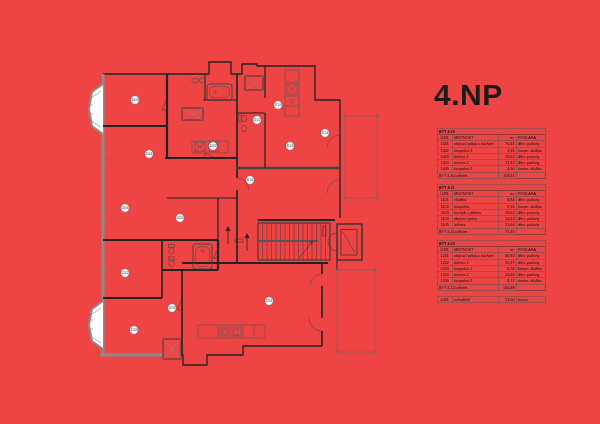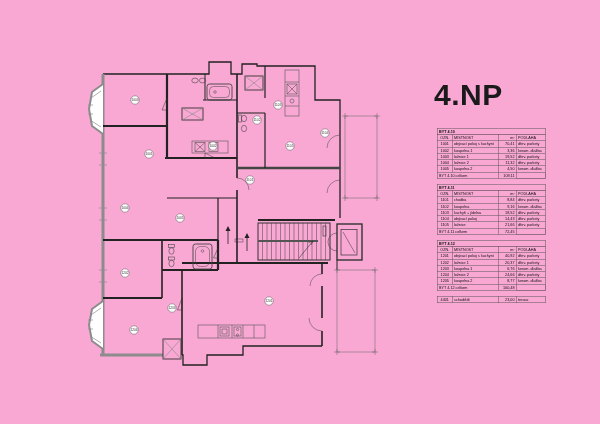--- a/index.html
+++ b/index.html
@@ -1,16 +1,16 @@
 <!DOCTYPE html>
 <html><head>
 <meta charset="utf-8">
 <style>
   html,body{margin:0;padding:0;background:#fff;}
-  .page{position:relative;width:600px;height:424px;background:#f9a8d4;overflow:hidden;
+  .page{position:relative;width:600px;height:424px;background:#ef4444;overflow:hidden;
         font-family:"Liberation Sans",sans-serif;color:#111;}
   .np-title{position:absolute;left:434px;top:78px;font-size:30px;font-weight:bold;
             letter-spacing:0.5px;color:#1a1a1a;}
   .plan-svg{position:absolute;left:85px;top:58px;width:300px;height:312px;}
   .tables{position:absolute;left:437px;top:128px;transform:scale(0.5);transform-origin:0 0;width:220px;}
   .tables table{border-collapse:collapse;width:216px;table-layout:fixed;margin:0 0 11px 0;
                 font-size:7.5px;line-height:1;color:#111;border:1.5px solid #333;}
   .tables td{border:1px solid #555;padding:0 3px;height:11.5px;white-space:nowrap;overflow:hidden;}
   .tables tr.ttl td{font-weight:bold;border-bottom:1px solid #333;}
   .tables tr.hdr td{}

